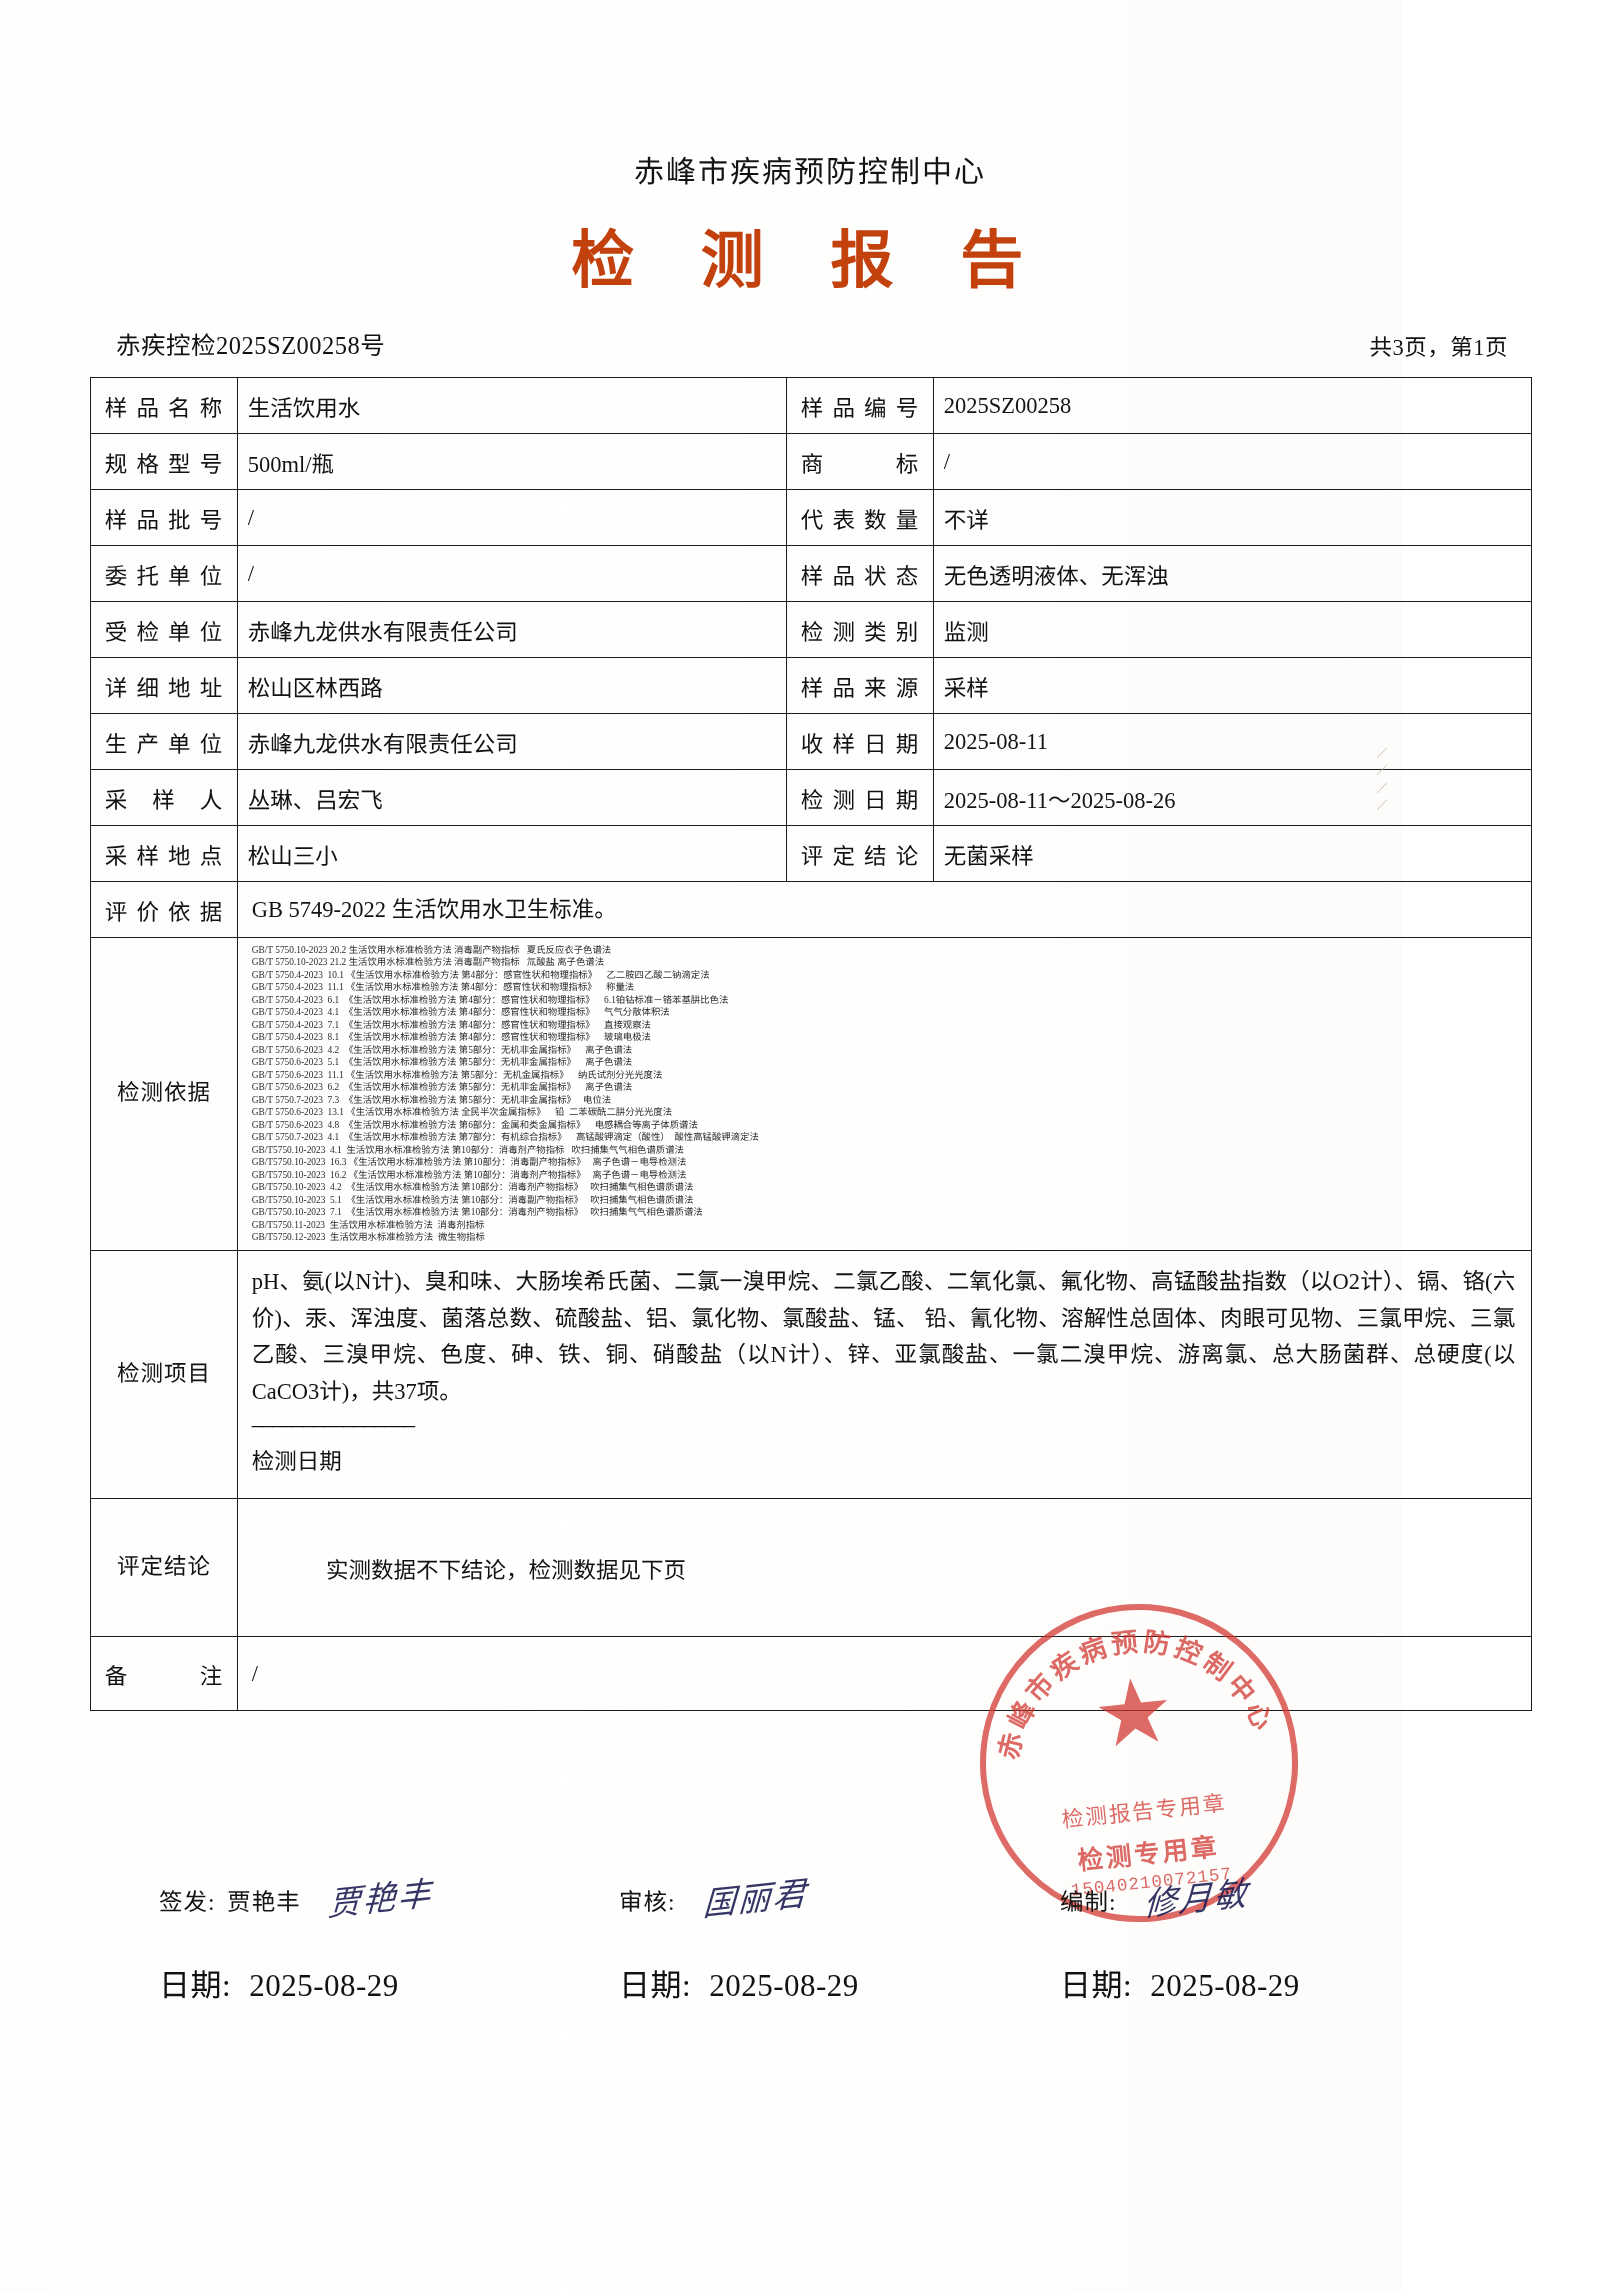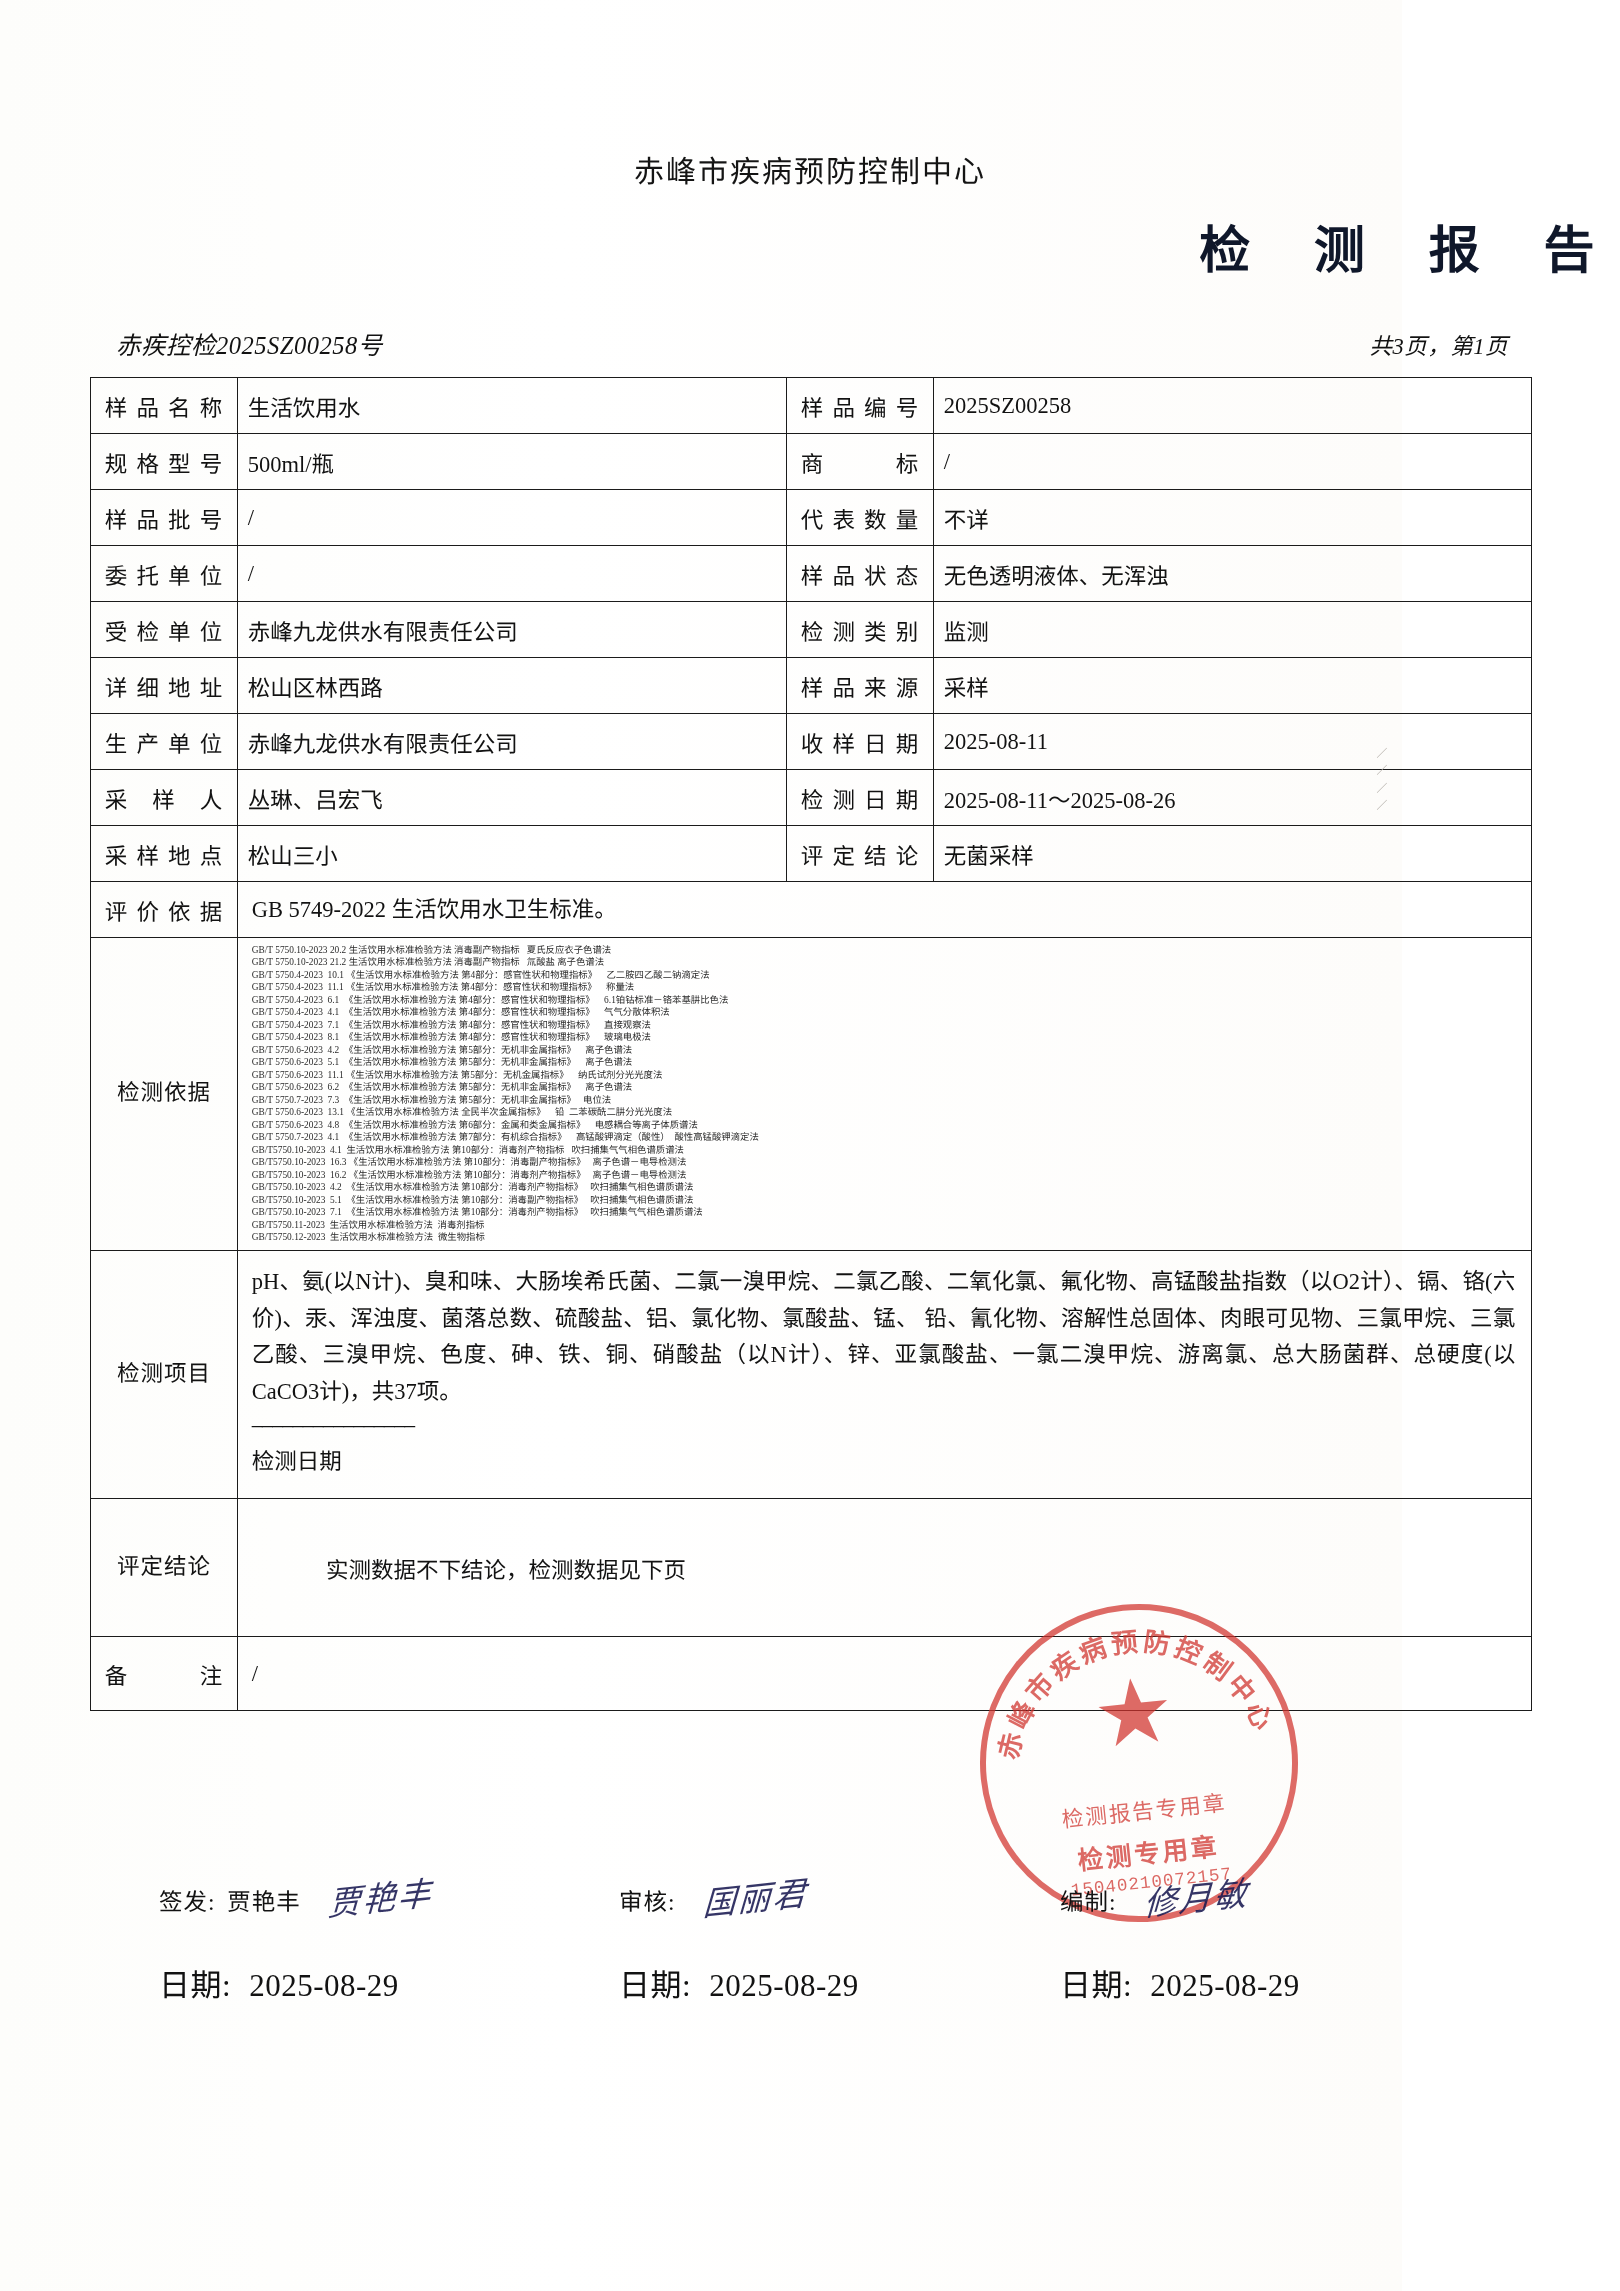--- a/index.html
+++ b/index.html
@@ -38,38 +38,36 @@
     text-align: center;
   }
   .org-title {
     font-size: 30px;
     letter-spacing: 2px;
     font-family: "Liberation Serif", "DejaVu Serif", serif;
     color: #141414;
   }
   .doc-title {
     margin-top: 17.6px;
-    font-size: 51px;
+    font-size: 63px;
     font-weight: bold;
     letter-spacing: 25.5px;
     font-family: "Liberation Serif", "DejaVu Serif", serif;
-    color: #0f172a;
-    text-align: right;
+    color: #c2410c;
   }
 
   .meta-row {
     position: absolute;
     top: 326px;
     left: 116px;
     width: 1392px;
     display: flex;
     justify-content: space-between;
-    align-items: center;
-    font-size: 22.5px;
-    font-style: italic;
+    align-items: flex-end;
+    font-size: 22.5px;
   }
   .report-no { font-size: 24.5px; letter-spacing: 0.5px; }
   .page-no { font-size: 22.5px; letter-spacing: 0.5px; }
 
   table.main {
     position: absolute;
     top: 377px;
     left: 90px;
     width: 1441px;
     border-collapse: collapse;

